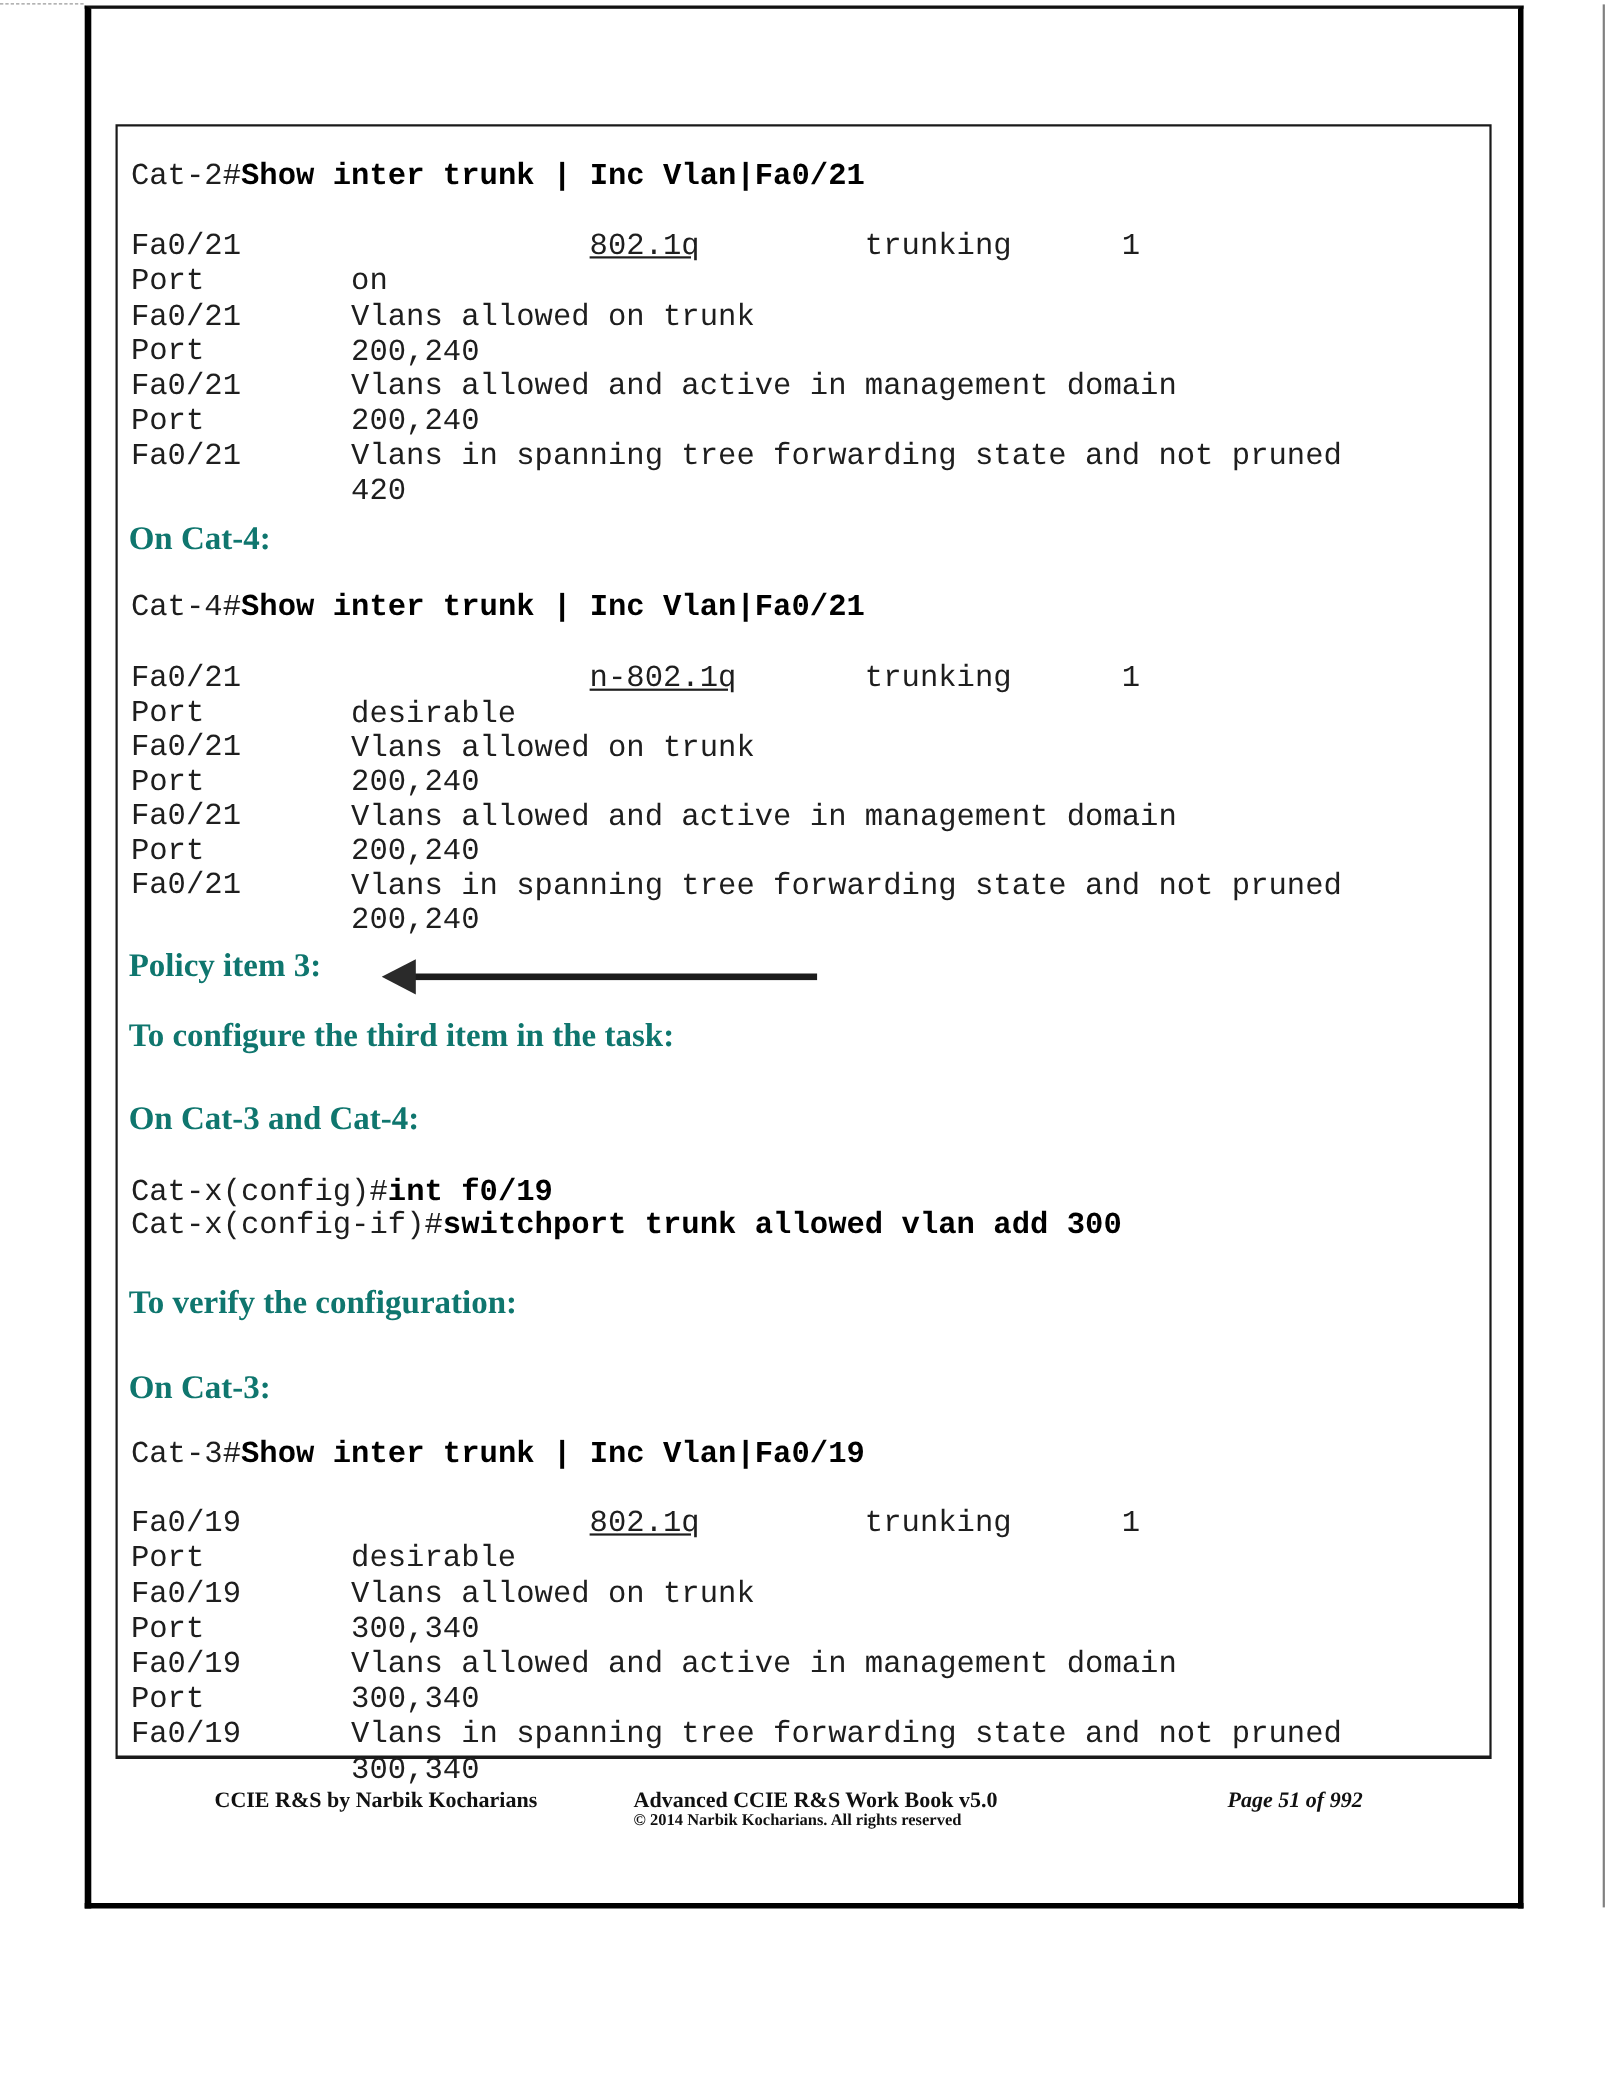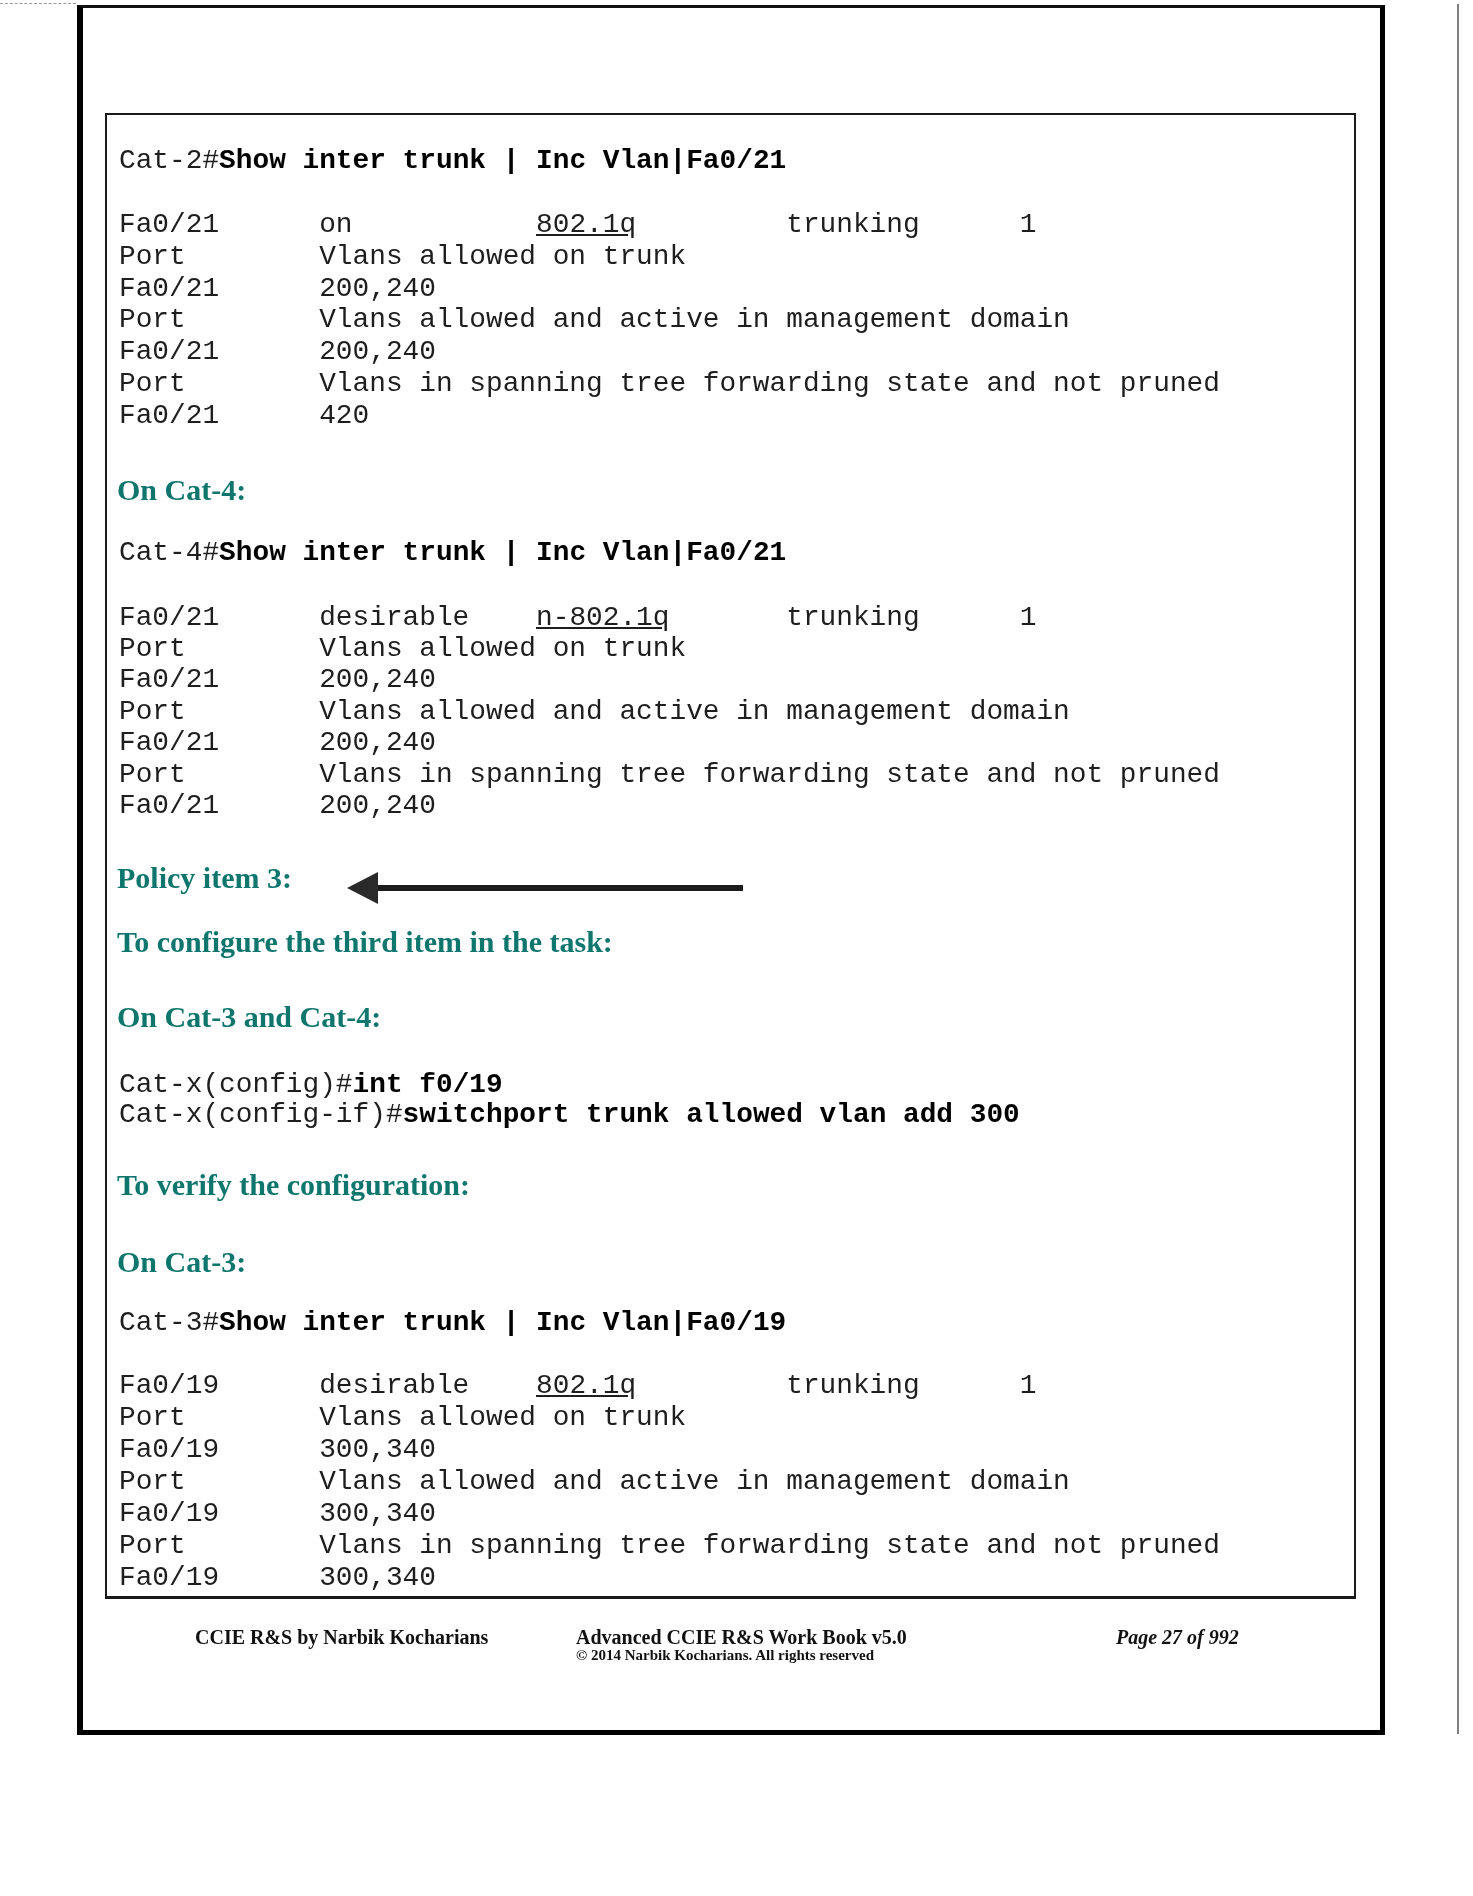--- a/index.html
+++ b/index.html
@@ -16,21 +16,21 @@
       border: 2px solid #1a1a1a; border-bottom-width: 3px;
     }
     .mono {
       position: absolute; left: 119px; height: 32px; line-height: 32px; white-space: pre;
       font-family: "Liberation Mono", "DejaVu Sans Mono", monospace; font-size: 27.8px; color: #1e1e1e;
       width: 1220px;
     }
     .mono b { font-weight: 700; color: #000; }
     .col { position: absolute; top: 0; white-space: pre; }
     .c0 { left: 0; }
-    .c1 { left: 12ch; }
+    .c1 { left: 12ch; margin-top: 32px; }
     .c2 { left: 25ch; text-decoration: underline; }
     .c3 { left: 40ch; text-align: right; }
     .c4 { left: 54ch; }
     .heading {
       position: absolute; left: 117px; height: 34px; line-height: 34px; white-space: pre;
       font-family: "Liberation Serif", "DejaVu Serif", serif; font-weight: 700; font-size: 30px; color: #0f766e;
       text-decoration-thickness: 2px; text-underline-offset: 3px;
     }
     .footer {
       position: absolute; white-space: pre; height: 22px; line-height: 22px;
@@ -109,13 +109,13 @@
 <div class="mono" style="top:1402px"><span class="col c0">Port</span><span class="col c1">Vlans allowed on trunk</span></div>
 <div class="mono" style="top:1434px"><span class="col c0">Fa0/19</span><span class="col c1">300,340</span></div>
 <div class="mono" style="top:1466px"><span class="col c0">Port</span><span class="col c1">Vlans allowed and active in management domain</span></div>
 <div class="mono" style="top:1498px"><span class="col c0">Fa0/19</span><span class="col c1">300,340</span></div>
 <div class="mono" style="top:1530px"><span class="col c0">Port</span><span class="col c1">Vlans in spanning tree forwarding state and not pruned</span></div>
 <div class="mono" style="top:1562px"><span class="col c0">Fa0/19</span><span class="col c1">300,340</span></div>
 
 <div class="footer" style="left:195px; top:1626px">CCIE R&amp;S by Narbik Kocharians</div>
 <div class="footer" style="left:576px; top:1626px">Advanced CCIE R&amp;S Work Book v5.0</div>
 <div class="footer small" style="left:576px; top:1646px">© 2014 Narbik Kocharians. All rights reserved</div>
-<div class="footer italic" style="left:1116px; top:1626px">Page 27 of 992</div>
+<div class="footer italic" style="left:1116px; top:1626px">Page 51 of 992</div>
 
 </body></html>

